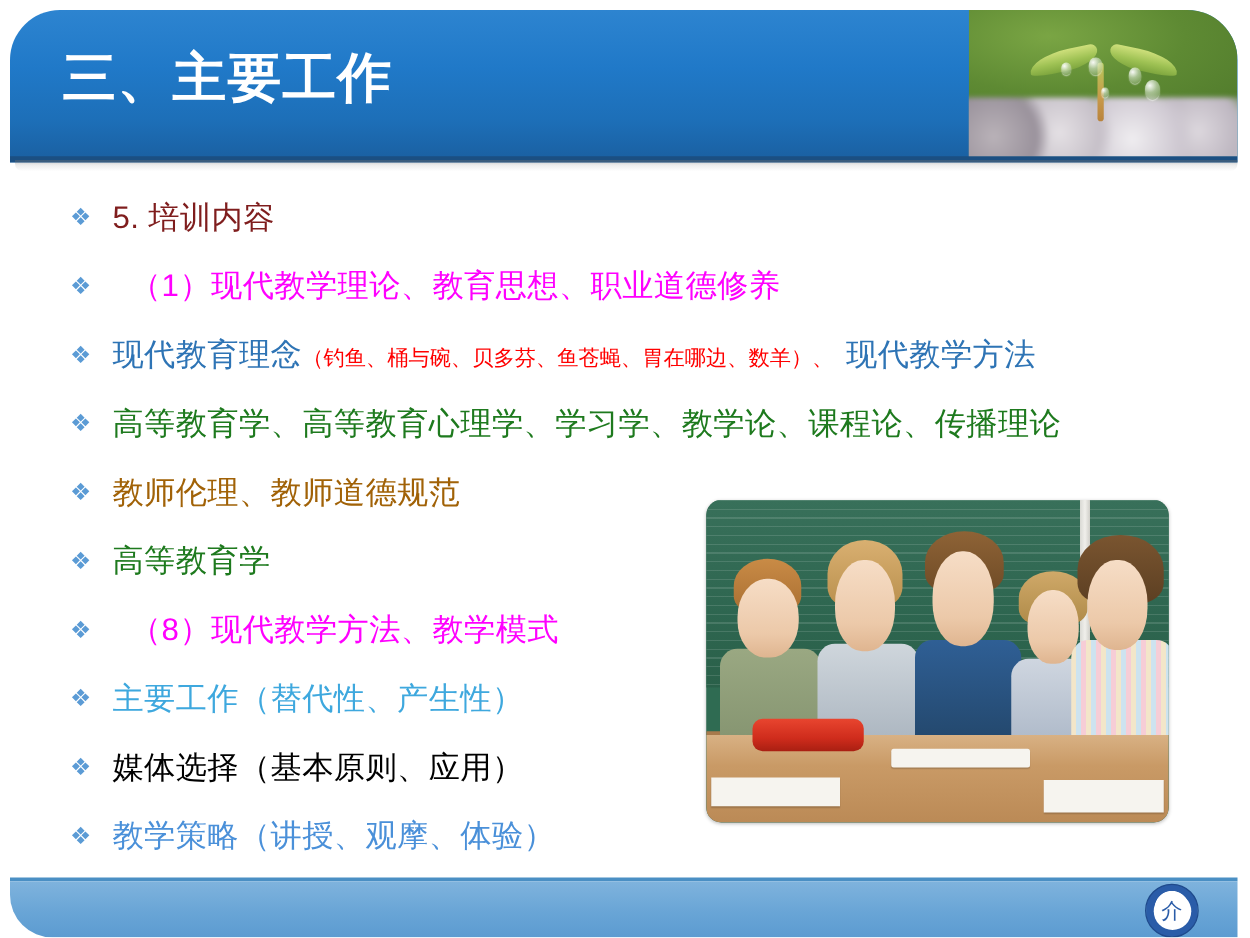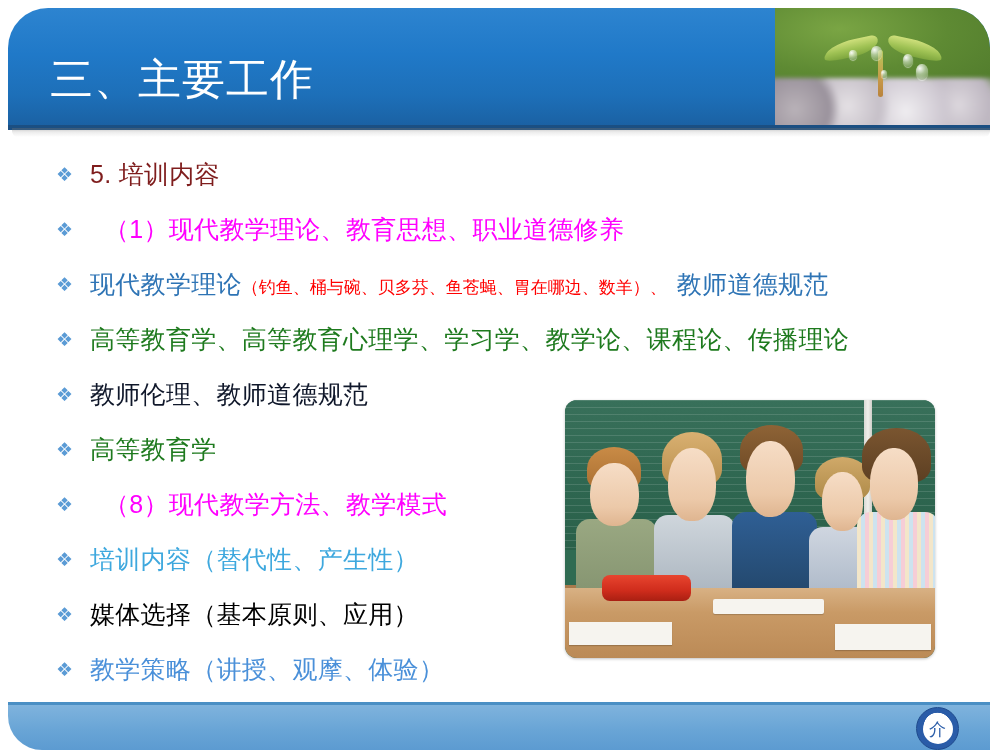--- a/index.html
+++ b/index.html
@@ -37,26 +37,26 @@
   #header-band:after {
     content: "";
     position: absolute;
     left: 0; right: 0; bottom: 0;
     height: 5px;
     background: #1b4f82;
   }
   #header-title {
     position: absolute;
     left: 42px;
-    top: 45px;
+    top: 29px;
     font-size: 43px;
     line-height: 52px;
     color: #ffffff;
     letter-spacing: 1px;
-    font-weight: normal;
+    font-weight: bold;
     white-space: nowrap;
     z-index: 4;
   }
   #header-shadow {
     position: absolute;
     left: 12px;
     top: 128px;
     width: 978px;
     height: 9px;
     background: linear-gradient(180deg, rgba(110,110,110,0.40) 0%, rgba(150,150,150,0.18) 45%, rgba(255,255,255,0) 100%);
@@ -327,46 +327,46 @@
       <span class="bullet-text"><span style="color:#7f1d1d">5. 培训内容</span></span>
     </div>
 
     <div class="bullet-row">
       <span class="bullet-mark">❖</span>
       <span class="bullet-text indent"><span style="color:#FF00FF">（1）现代教学理论、教育思想、职业道德修养</span></span>
     </div>
 
     <div class="bullet-row">
       <span class="bullet-mark">❖</span>
-      <span class="bullet-text"><span style="color:#2E74B5">现代教学理论</span><span class="small" style="color:#FF0000">（钓鱼、桶与碗、贝多芬、鱼苍蝇、胃在哪边、数羊）、</span><span class="gap-left" style="color:#2E74B5">教师道德规范</span></span>
+      <span class="bullet-text"><span style="color:#2E74B5">现代教育理念</span><span class="small" style="color:#FF0000">（钓鱼、桶与碗、贝多芬、鱼苍蝇、胃在哪边、数羊）、</span><span class="gap-left" style="color:#2E74B5">现代教学方法</span></span>
     </div>
 
     <div class="bullet-row">
       <span class="bullet-mark">❖</span>
       <span class="bullet-text"><span style="color:#1E7A1E">高等教育学、高等教育心理学、学习学、教学论、课程论、传播理论</span></span>
     </div>
 
     <div class="bullet-row">
       <span class="bullet-mark">❖</span>
-      <span class="bullet-text"><span style="color:#0f172a">教师伦理、教师道德规范</span></span>
+      <span class="bullet-text"><span style="color:#a16207">教师伦理、教师道德规范</span></span>
     </div>
 
     <div class="bullet-row">
       <span class="bullet-mark">❖</span>
       <span class="bullet-text"><span style="color:#1E7A1E">高等教育学</span></span>
     </div>
 
     <div class="bullet-row">
       <span class="bullet-mark">❖</span>
       <span class="bullet-text indent"><span style="color:#FF00FF">（8）现代教学方法、教学模式</span></span>
     </div>
 
     <div class="bullet-row">
       <span class="bullet-mark">❖</span>
-      <span class="bullet-text"><span style="color:#3EA8DE">培训内容（替代性、产生性）</span></span>
+      <span class="bullet-text"><span style="color:#3EA8DE">主要工作（替代性、产生性）</span></span>
     </div>
 
     <div class="bullet-row">
       <span class="bullet-mark">❖</span>
       <span class="bullet-text"><span style="color:#000000">媒体选择（基本原则、应用）</span></span>
     </div>
 
     <div class="bullet-row">
       <span class="bullet-mark">❖</span>
       <span class="bullet-text"><span style="color:#4A90D9">教学策略（讲授、观摩、体验）</span></span>

